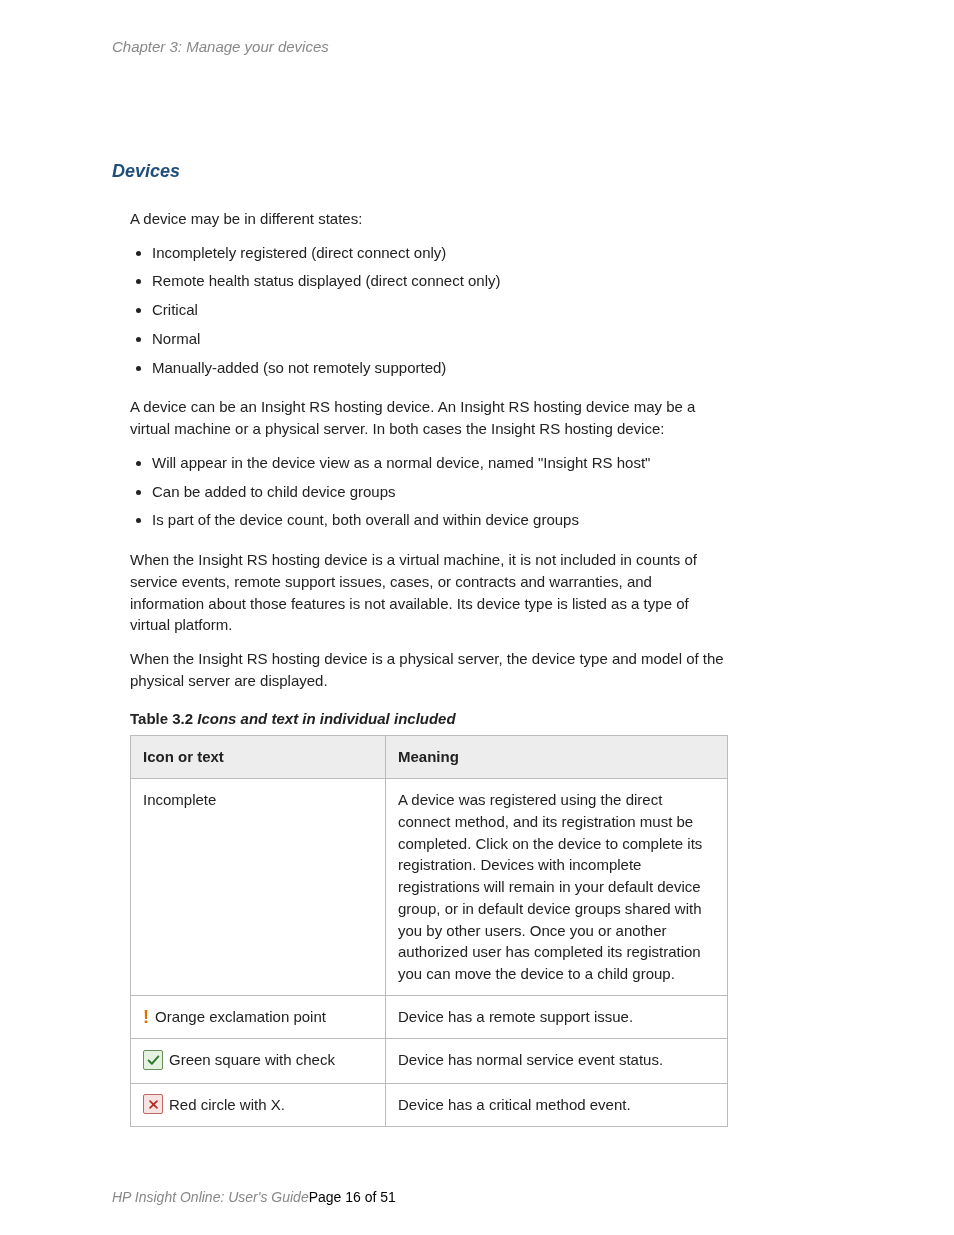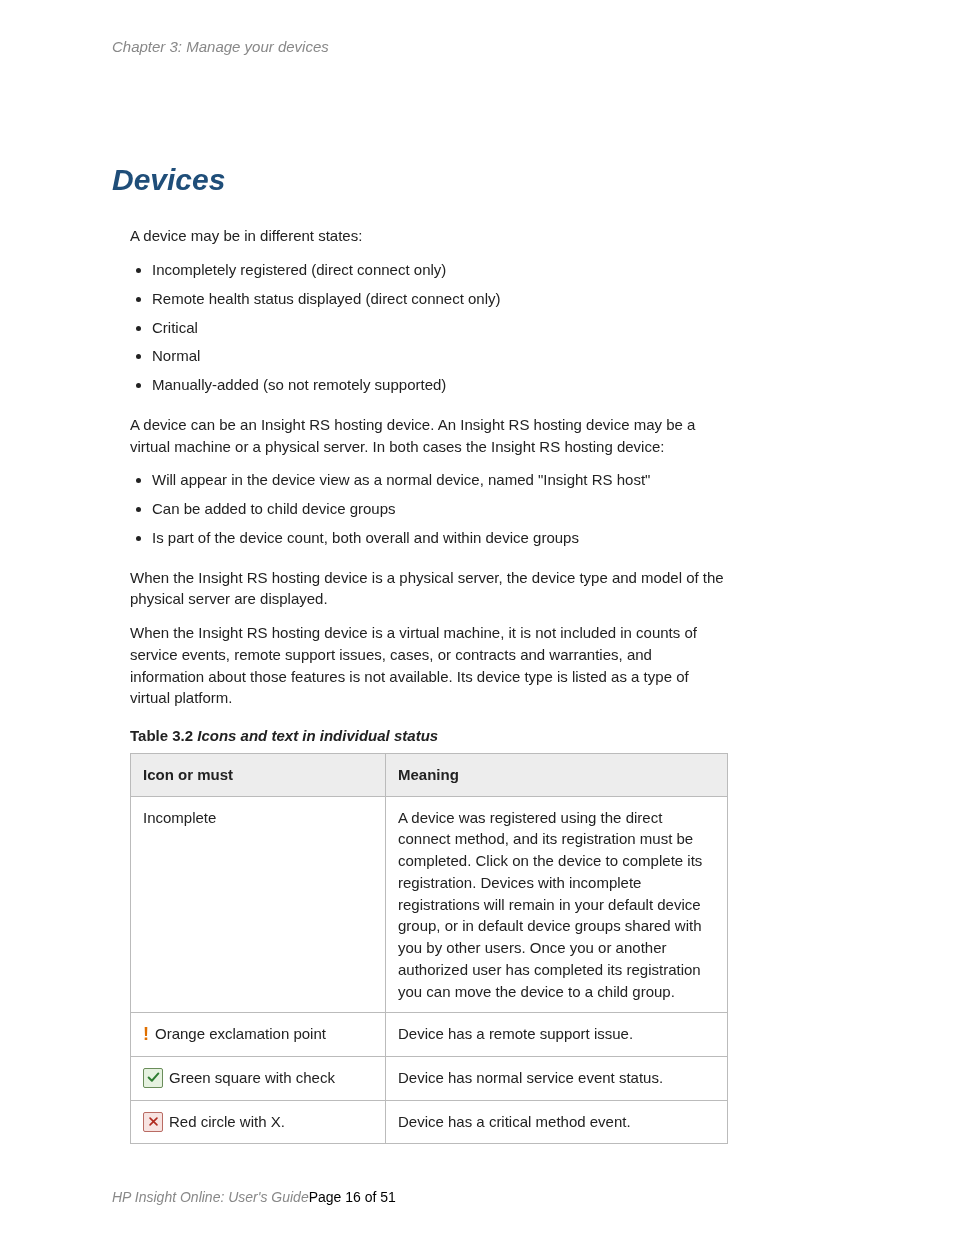--- a/index.html
+++ b/index.html
@@ -21,21 +21,21 @@
   .chapter {
     color: #888;
     font-style: italic;
     font-size: 15px;
     margin-bottom: 100px;
   }
   .h1 {
     color: #1f4e79;
     font-style: italic;
     font-weight: bold;
-    font-size: 30px;
+    font-size: 18px;
     margin-bottom: 24px;
   }
   .body-block {
     margin-left: 18px;
   }
   .para {
     margin: 12px 0 12px 0;
   }
   ul.bullets {
     margin: 8px 0 18px 0;
@@ -139,31 +139,31 @@
     </ul>
 
     <div class="para">A device can be an Insight RS hosting device. An Insight RS hosting device may be a virtual machine or a physical server. In both cases the Insight RS hosting device:</div>
 
     <ul class="bullets">
       <li>Will appear in the device view as a normal device, named "Insight RS host"</li>
       <li>Can be added to child device groups</li>
       <li>Is part of the device count, both overall and within device groups</li>
     </ul>
 
+    <div class="para">When the Insight RS hosting device is a virtual machine, it is not included in counts of service events, remote support issues, cases, or contracts and warranties, and information about those features is not available. Its device type is listed as a type of virtual platform.</div>
     <div class="para">When the Insight RS hosting device is a physical server, the device type and model of the physical server are displayed.</div>
-    <div class="para">When the Insight RS hosting device is a virtual machine, it is not included in counts of service events, remote support issues, cases, or contracts and warranties, and information about those features is not available. Its device type is listed as a type of virtual platform.</div>
 
     <div class="table-caption">
-      <span class="tcap-lead">Table 3.2 </span><span class="tcap-title">Icons and text in individual status</span>
+      <span class="tcap-lead">Table 3.2 </span><span class="tcap-title">Icons and text in individual included</span>
     </div>
 
     <table class="icon-table">
       <thead>
         <tr>
-          <th>Icon or must</th>
+          <th>Icon or text</th>
           <th>Meaning</th>
         </tr>
       </thead>
       <tbody>
         <tr>
           <td class="icon-cell">
             <span class="icon-holder">
               <span>Incomplete</span>
             </span>
           </td>

